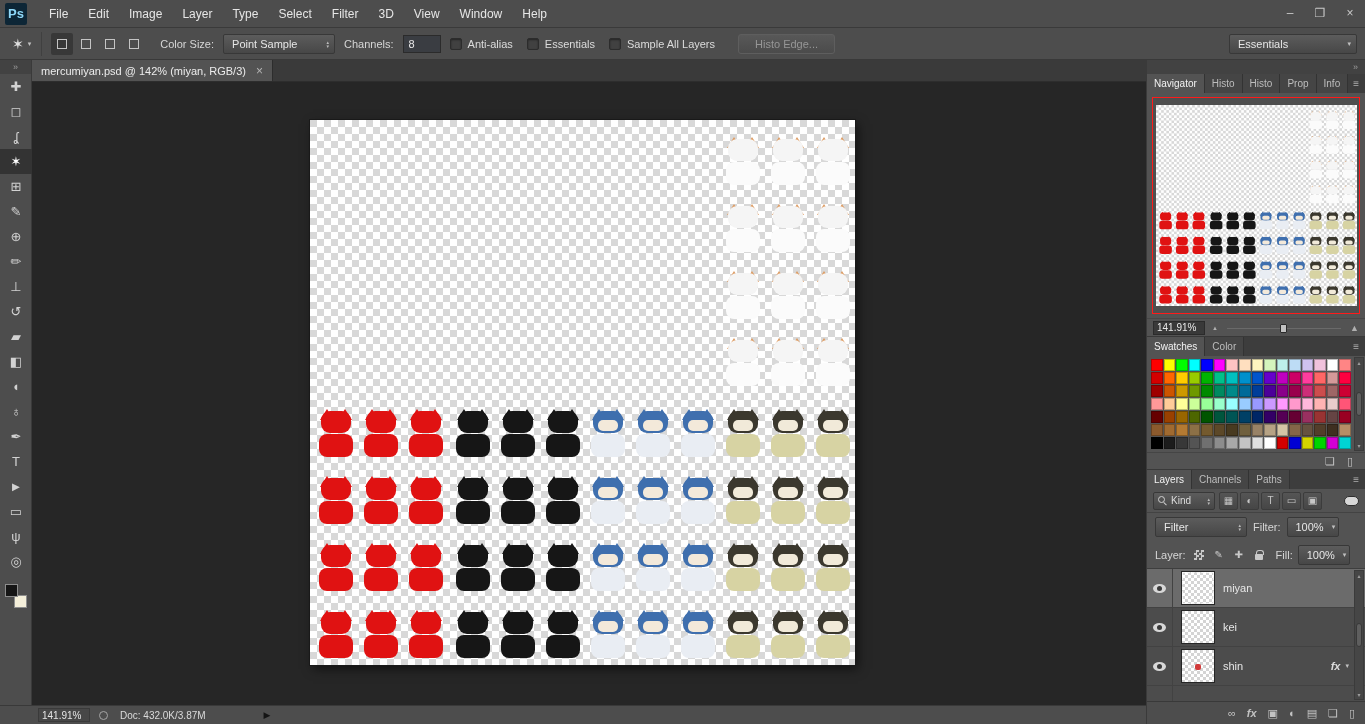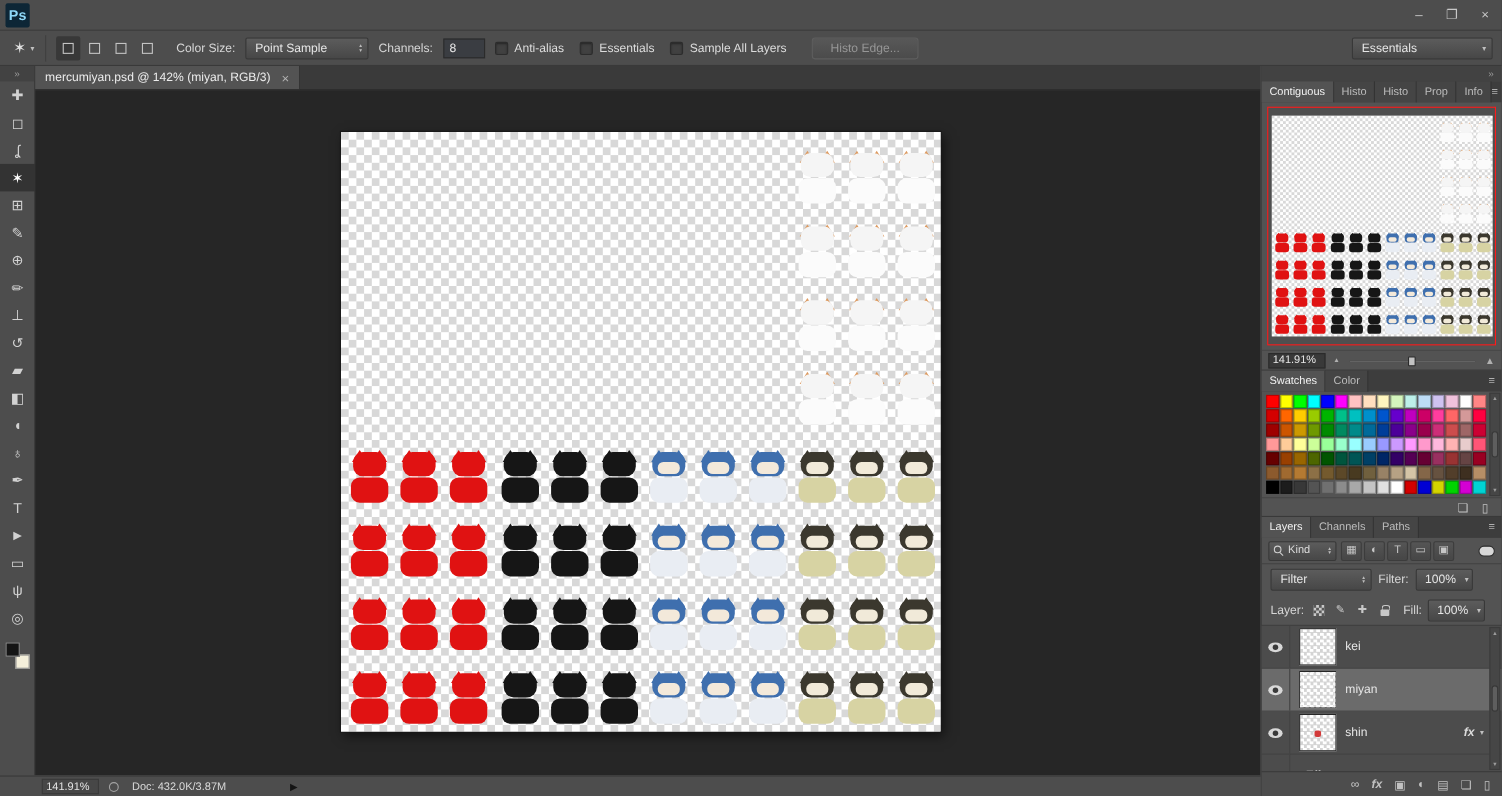--- a/index.html
+++ b/index.html
@@ -139,20 +139,33 @@
   .doc-info{margin-left:12px}
   .status-arrow{margin-left:58px;color:#141414;font-size:9px}
 </style>
 </head>
 <body>
 
 <div id="app">
 
   <div id="menubar">
     <div class="ps-logo">Ps</div>
+    <div id="menu-items">
+        <div class="menu-item">File</div>
+        <div class="menu-item">Edit</div>
+        <div class="menu-item">Image</div>
+        <div class="menu-item">Layer</div>
+        <div class="menu-item">Type</div>
+        <div class="menu-item">Select</div>
+        <div class="menu-item">Filter</div>
+        <div class="menu-item">3D</div>
+        <div class="menu-item">View</div>
+        <div class="menu-item">Window</div>
+        <div class="menu-item">Help</div>
+      </div>
     <div id="win-controls">
         <div class="win-btn">–</div>
         <div class="win-btn">❐</div>
         <div class="win-btn">×</div>
       </div>
   </div>
 
   <div id="optionsbar">
     <div class="tool-preview">
       <span class="tool-glyph">✶</span>
@@ -627,21 +640,21 @@
             <i class="body" style="background:#d7d3a3"></i>
           </div>
         </div>
     </div>
   </div>
 
   <div id="rightcol">
     <div class="dock-header">»</div>
 
     <div id="nav-tabs" class="panel-tabs">
-        <div class="panel-tab active">Contiguous</div>
+        <div class="panel-tab active">Navigator</div>
         <div class="panel-tab">Histo</div>
         <div class="panel-tab">Histo</div>
         <div class="panel-tab">Prop</div>
         <div class="panel-tab">Info</div>
         <div class="panel-menu">≡</div>
       </div>
     <div id="nav-body">
       <div id="nav-preview">
         <div id="nav-thumb">
           <div id="nav-canvas" class="checker">
@@ -1233,33 +1246,33 @@
         <span class="val">100%</span>
         <span class="caret">▾</span>
       </div>
     </div>
     <div id="layer-rows">
       <div class="vscroll" style="z-index:5">
         <span>▴</span>
         <div class="vthumb"></div>
         <span>▾</span>
       </div>
-    <div class="layer-row">
+    <div class="layer-row selected">
           <div class="eye-gutter">
             <div class="eye"></div>
           </div>
+          <div class="layer-thumb thumb-checker sel-thumb"></div>
+          <div class="layer-name">miyan</div>
+        </div>
+        <div class="layer-row">
+          <div class="eye-gutter">
+            <div class="eye"></div>
+          </div>
           <div class="layer-thumb thumb-checker"></div>
           <div class="layer-name">kei</div>
-        </div>
-        <div class="layer-row selected">
-          <div class="eye-gutter">
-            <div class="eye"></div>
-          </div>
-          <div class="layer-thumb thumb-checker sel-thumb"></div>
-          <div class="layer-name">miyan</div>
         </div>
         <div class="layer-row">
           <div class="eye-gutter">
             <div class="eye"></div>
           </div>
           <div class="layer-thumb thumb-checker-dot">
             <div class="dot"></div>
           </div>
           <div class="layer-name">shin</div>
           <div class="layer-fx">

